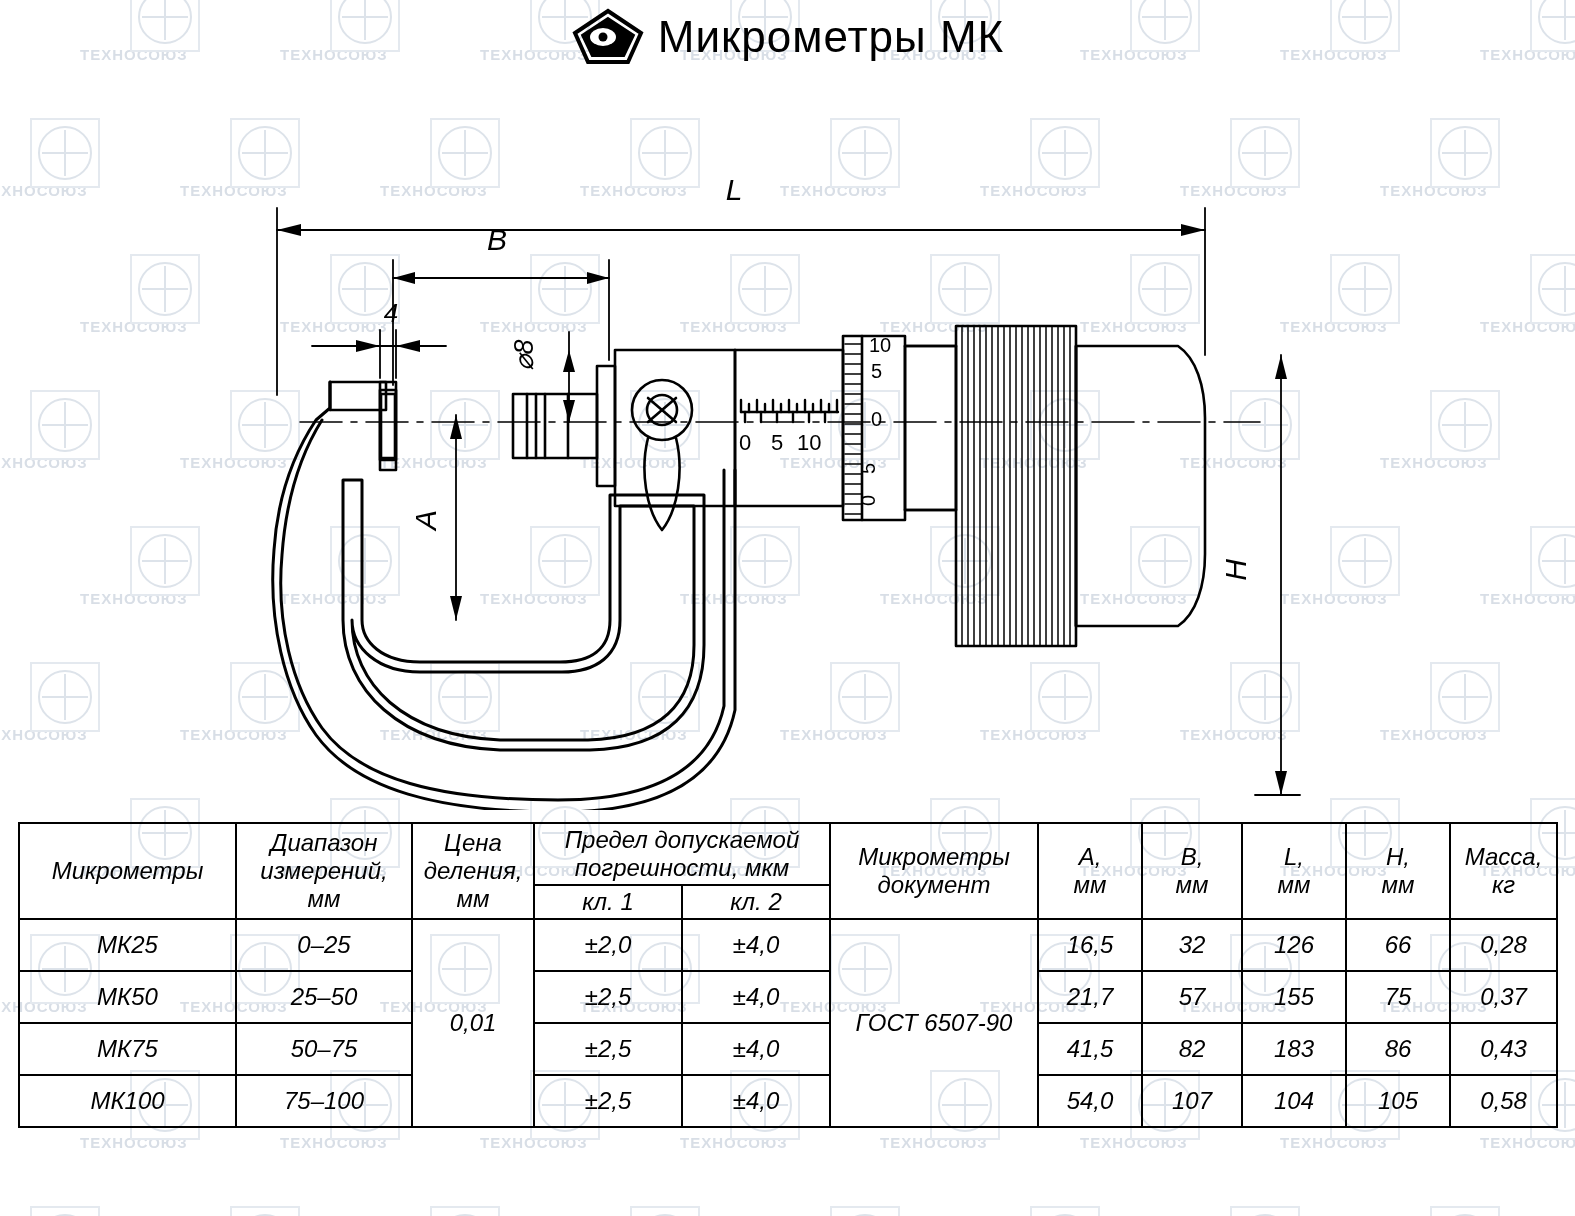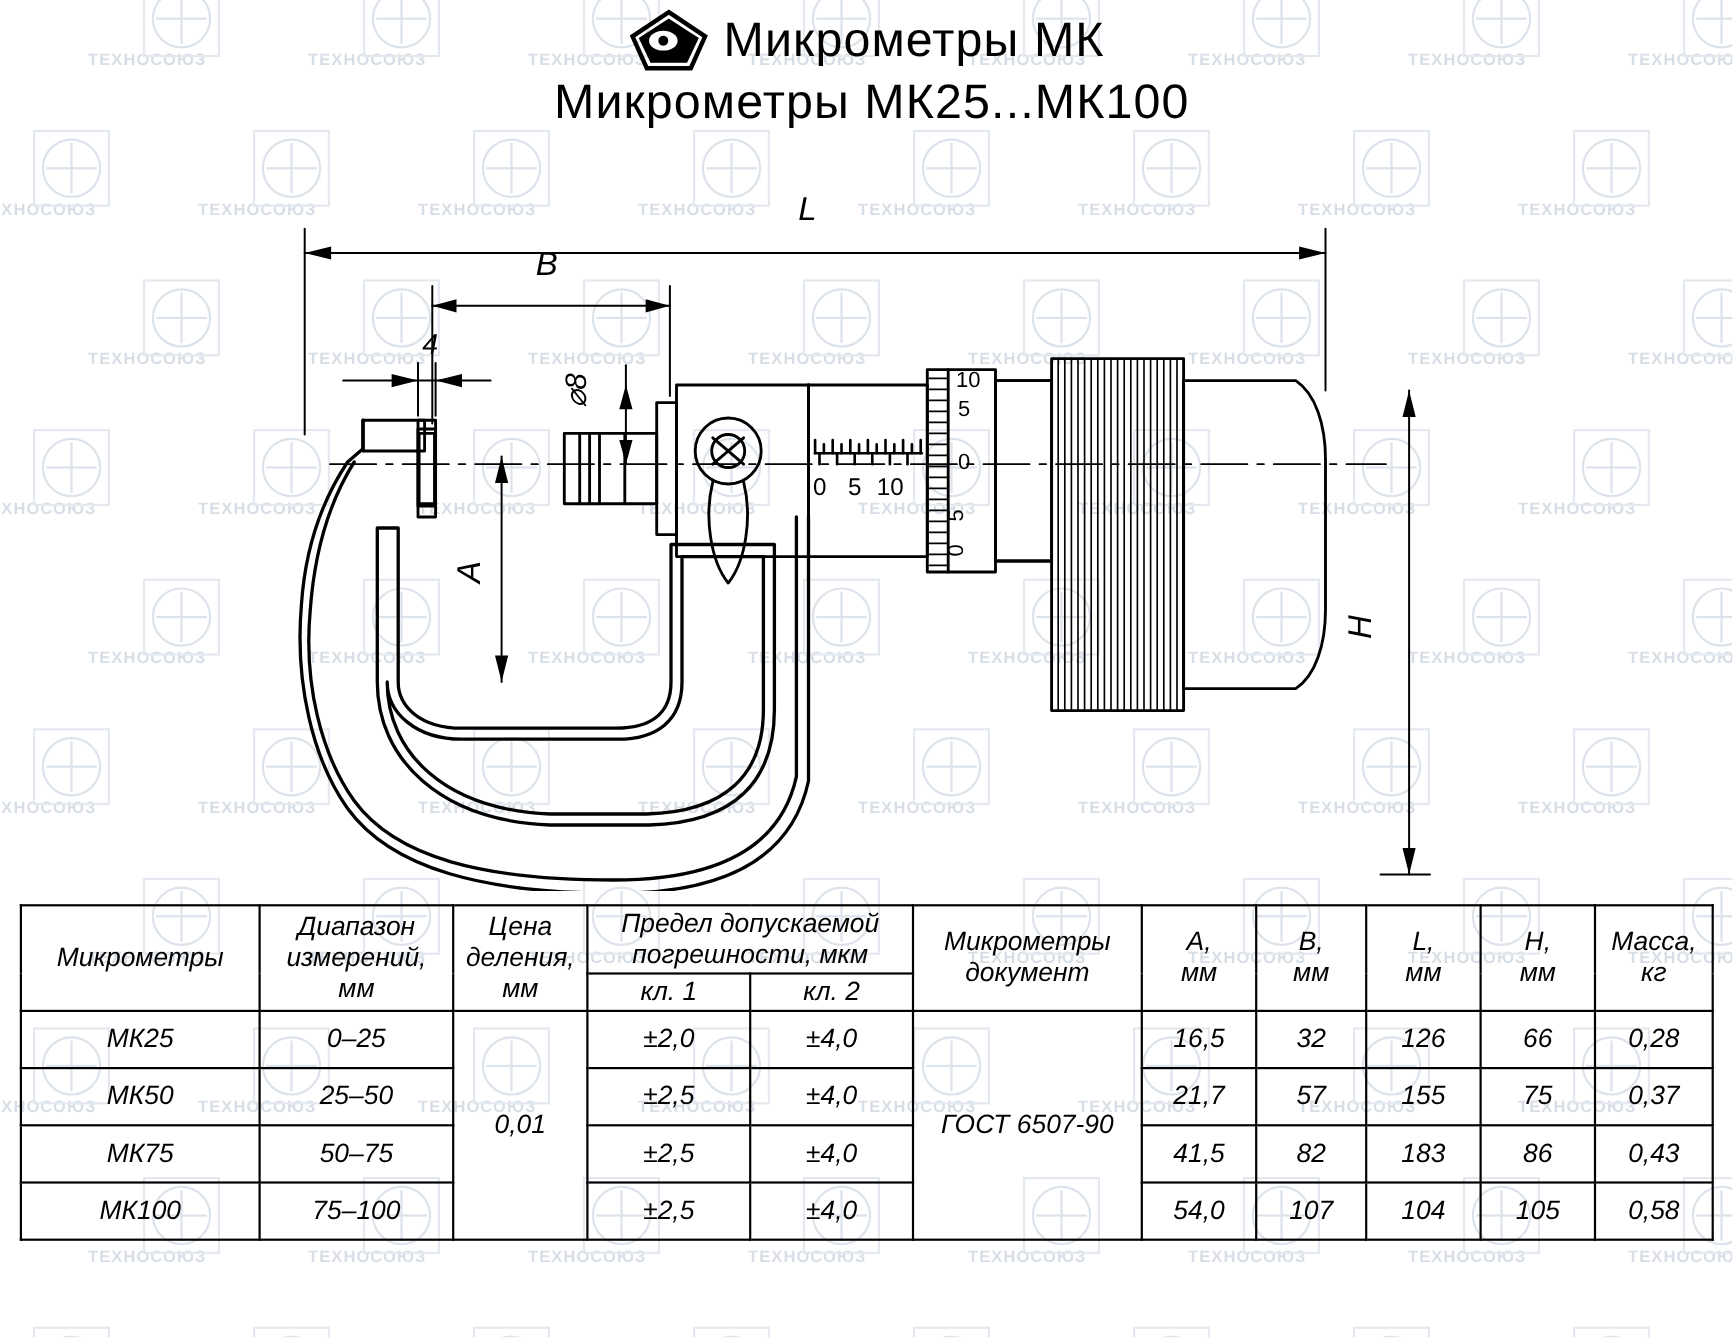--- a/index.html
+++ b/index.html
@@ -392,21 +392,20 @@
     <div class="title-block">
       <div class="title-row">
         <svg width="74" height="58" viewBox="0 0 74 58">
           <path d="M37 3 L70 25 L57 54 L17 54 L4 25 Z" fill="none" stroke="#000" stroke-width="4"></path>
           <path d="M37 10 L63 27 L53 48 L21 48 L11 27 Z" fill="#000" stroke="#000" stroke-width="2"></path>
           <ellipse cx="32" cy="29" rx="13" ry="9" fill="#fff"></ellipse>
           <circle cx="32" cy="29" r="4.5" fill="#000"></circle>
         </svg>
         <span class="title-text">Микрометры МК</span>
       </div>
-      <div class="title-sub">Микрометры МК25...МК100</div>
     </div>
 
     <div id="drawing">
       <svg width="1575" height="660" viewBox="0 0 1575 660">
         <g fill="none" stroke="#000" stroke-width="2.6" stroke-linejoin="round" stroke-linecap="round">
 
           <g stroke-width="1.8">
             <line x1="277" y1="80" x2="1205" y2="80"></line>
             <path d="M277 80 l24 -6 v12 z" fill="#000" stroke="none"></path>
             <path d="M1205 80 l-24 -6 v12 z" fill="#000" stroke="none"></path>

